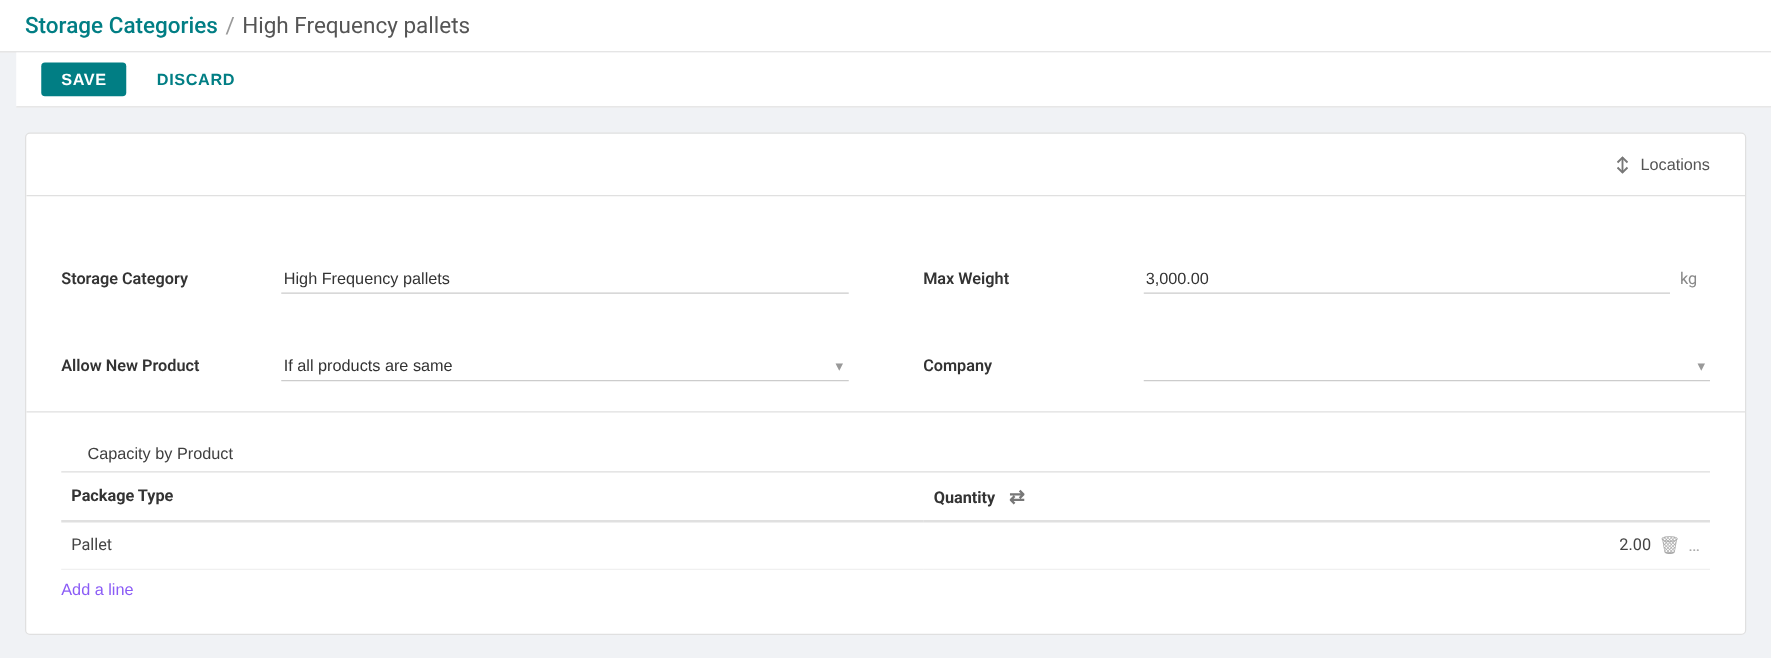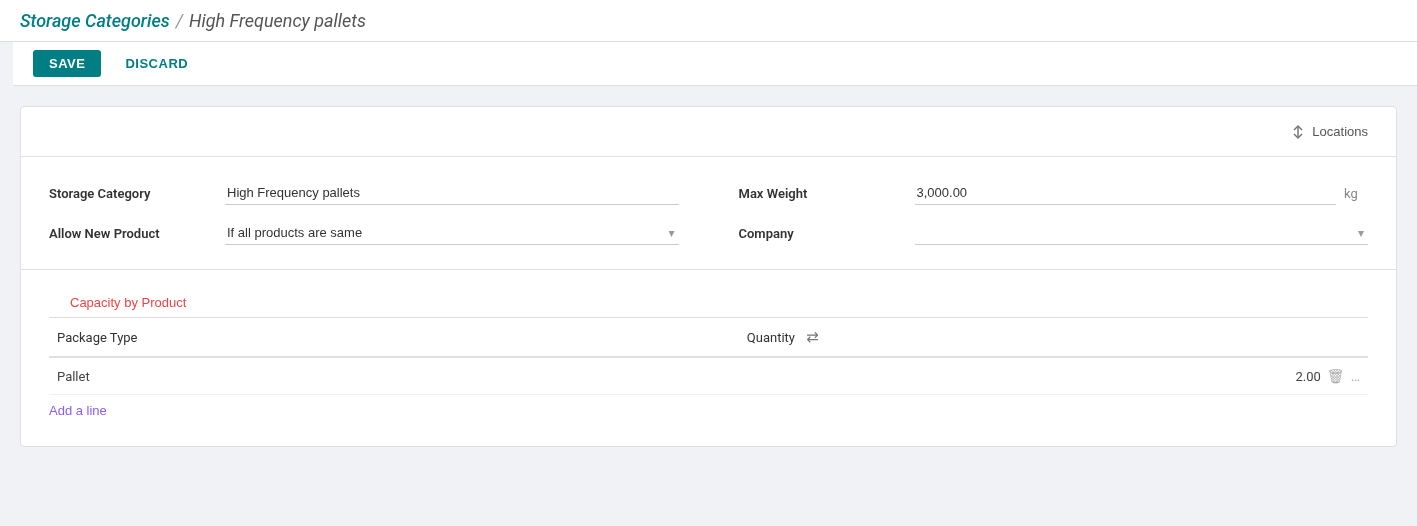--- a/index.html
+++ b/index.html
@@ -18,21 +18,20 @@
       gap: 8px;
       border-bottom: 1px solid #ddd;
     }
 
     .breadcrumb {
       display: flex;
       align-items: center;
       gap: 6px;
       font-size: 18px;
       color: #555;
-      font-style: italic;
     }
 
     .breadcrumb .parent-link {
       color: #017e84;
       font-weight: 500;
       cursor: pointer;
     }
 
     .breadcrumb .separator {
       color: #999;
@@ -129,20 +128,21 @@
     .form-grid {
       display: grid;
       grid-template-columns: 1fr 1fr;
       gap: 16px 60px;
     }
 
     .form-row {
       display: flex;
       align-items: center;
       gap: 16px;
+      margin-top: 30px;
     }
 
     .form-label {
       font-weight: 600;
       font-size: 13px;
       color: #333;
       min-width: 160px;
       flex-shrink: 0;
     }
 
@@ -230,21 +230,21 @@
     .tabs {
       display: flex;
       gap: 0;
       border-bottom: 1px solid #ddd;
     }
 
     .tab {
       padding: 8px 20px;
       font-size: 13px;
       cursor: pointer;
-      color: #ef4444;
+      color: #404040;
       border: 1px solid transparent;
       border-bottom: none;
       background: transparent;
       margin-bottom: -1px;
     }
 
     .tab.active {
       border-color: #ddd;
       border-bottom-color: #fff;
       background: #fff;
@@ -261,21 +261,21 @@
       width: 100%;
       border-collapse: collapse;
     }
 
     .data-table thead tr {
       border-bottom: 2px solid #e0e0e0;
     }
 
     .data-table th {
       text-align: left;
-      font-weight: 400;
+      font-weight: 700;
       font-size: 13px;
       color: #333;
       padding: 10px 8px;
     }
 
     .data-table th.align-right {
       text-align: left;
     }
 
     .data-table td {

